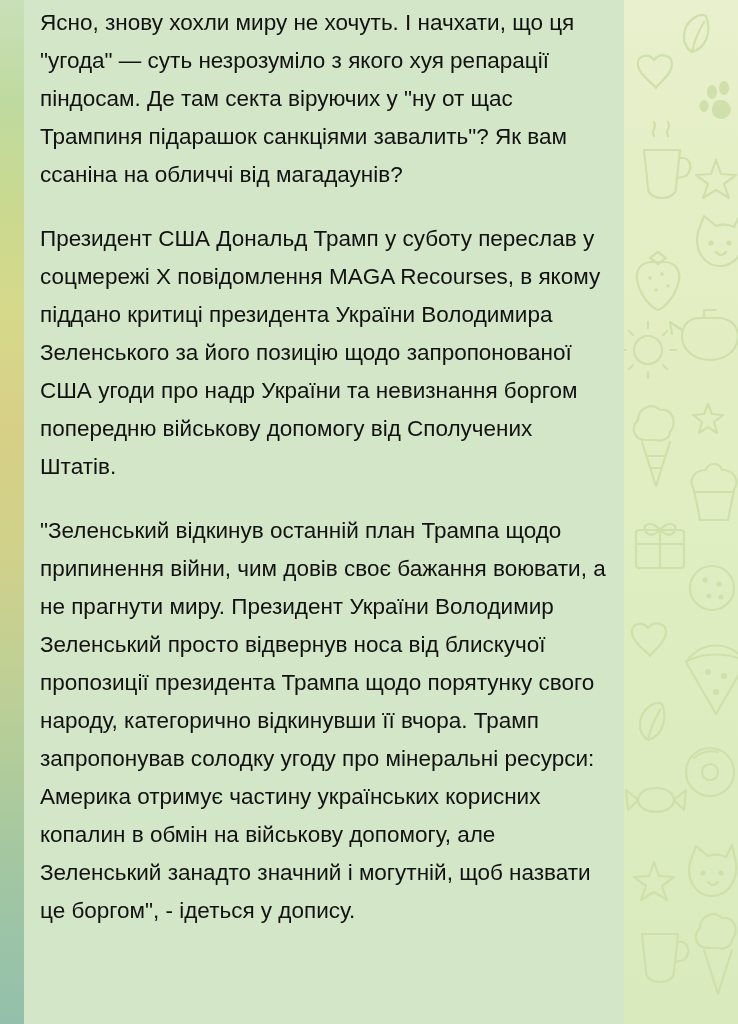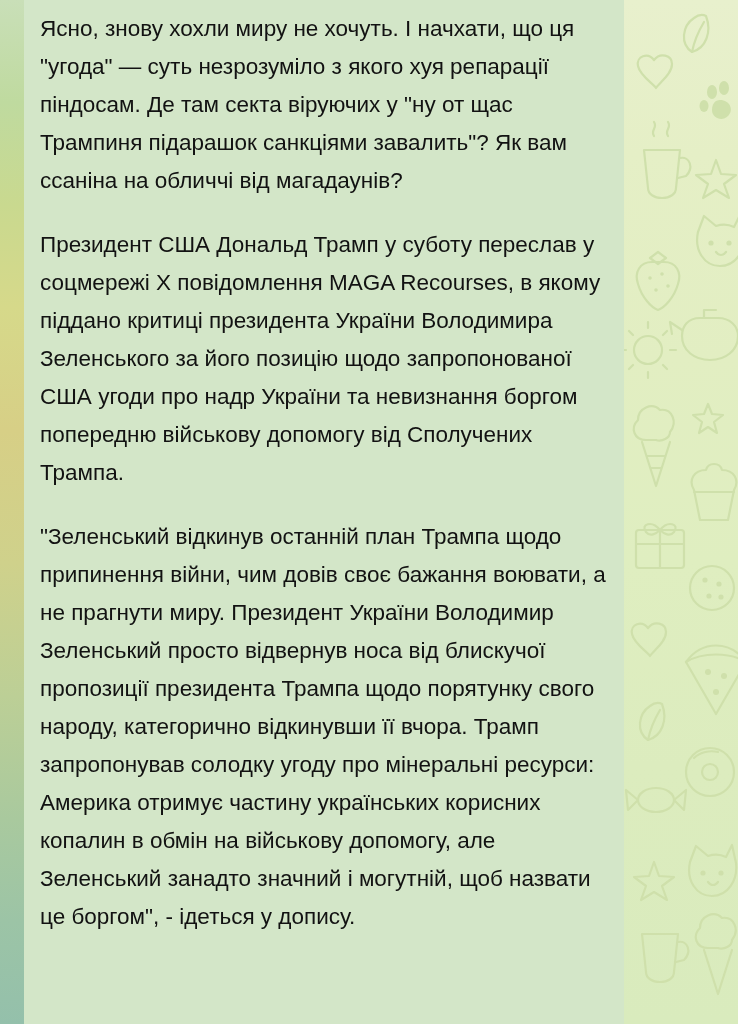--- a/index.html
+++ b/index.html
@@ -42,21 +42,21 @@
 
   
   .message-pane {
     position: absolute;
     left: 24px;
     top: 0;
     width: 600px;
     height: 1024px;
     background: #d3e6c8;
     box-sizing: border-box;
-    padding: 10px 16px 0 16px;
+    padding: 4px 16px 0 16px;
   }
 
   .msg-text {
     font-size: 22.5px;
     line-height: 38px;
     color: #121212;
     letter-spacing: 0px;
     white-space: pre-wrap;
     word-wrap: break-word;
     font-weight: 400;
@@ -99,21 +99,21 @@
 </style>
 </head>
 <body>
 
 <div class="screen">
 
   <div class="left-strip"></div>
 
   <div class="message-pane">
     <div class="msg-text">Ясно, знову хохли миру не хочуть. І начхати, що ця "угода" — суть незрозуміло з якого хуя репарації піндосам. Де там секта віруючих у "ну от щас Трампиня підарашок санкціями завалить"? Як вам ссаніна на обличчі від магадаунів?</div>
-    <div class="msg-text">Президент США Дональд Трамп у суботу переслав у соцмережі X повідомлення MAGA Recourses, в якому піддано критиці президента України Володимира Зеленського за його позицію щодо запропонованої США угоди про надр України та невизнання боргом попередню військову допомогу від Сполучених Трампа.</div>
+    <div class="msg-text">Президент США Дональд Трамп у суботу переслав у соцмережі X повідомлення MAGA Recourses, в якому піддано критиці президента України Володимира Зеленського за його позицію щодо запропонованої США угоди про надр України та невизнання боргом попередню військову допомогу від Сполучених Штатів.</div>
     <div class="msg-text">"Зеленський відкинув останній план Трампа щодо припинення війни, чим довів своє бажання воювати, а не прагнути миру. Президент України Володимир Зеленський просто відвернув носа від блискучої пропозиції президента Трампа щодо порятунку свого народу, категорично відкинувши її вчора. Трамп запропонував солодку угоду про мінеральні ресурси: Америка отримує частину українських корисних копалин в обмін на військову допомогу, але Зеленський занадто значний і могутній, щоб назвати це боргом", - ідеться у допису.</div>
   </div>
 
   <div class="right-strip">
     <svg width="114" height="1024" viewBox="0 0 114 1024" xmlns="http://www.w3.org/2000/svg">
 
       <g>
         <path class="doodle" d="M70 18 C 58 26, 56 44, 68 52 C 82 48, 88 32, 82 16 C 78 14, 74 15, 70 18 Z"></path>
         <path class="doodle" d="M80 22 C 74 32, 70 42, 68 52"></path>
       </g>

